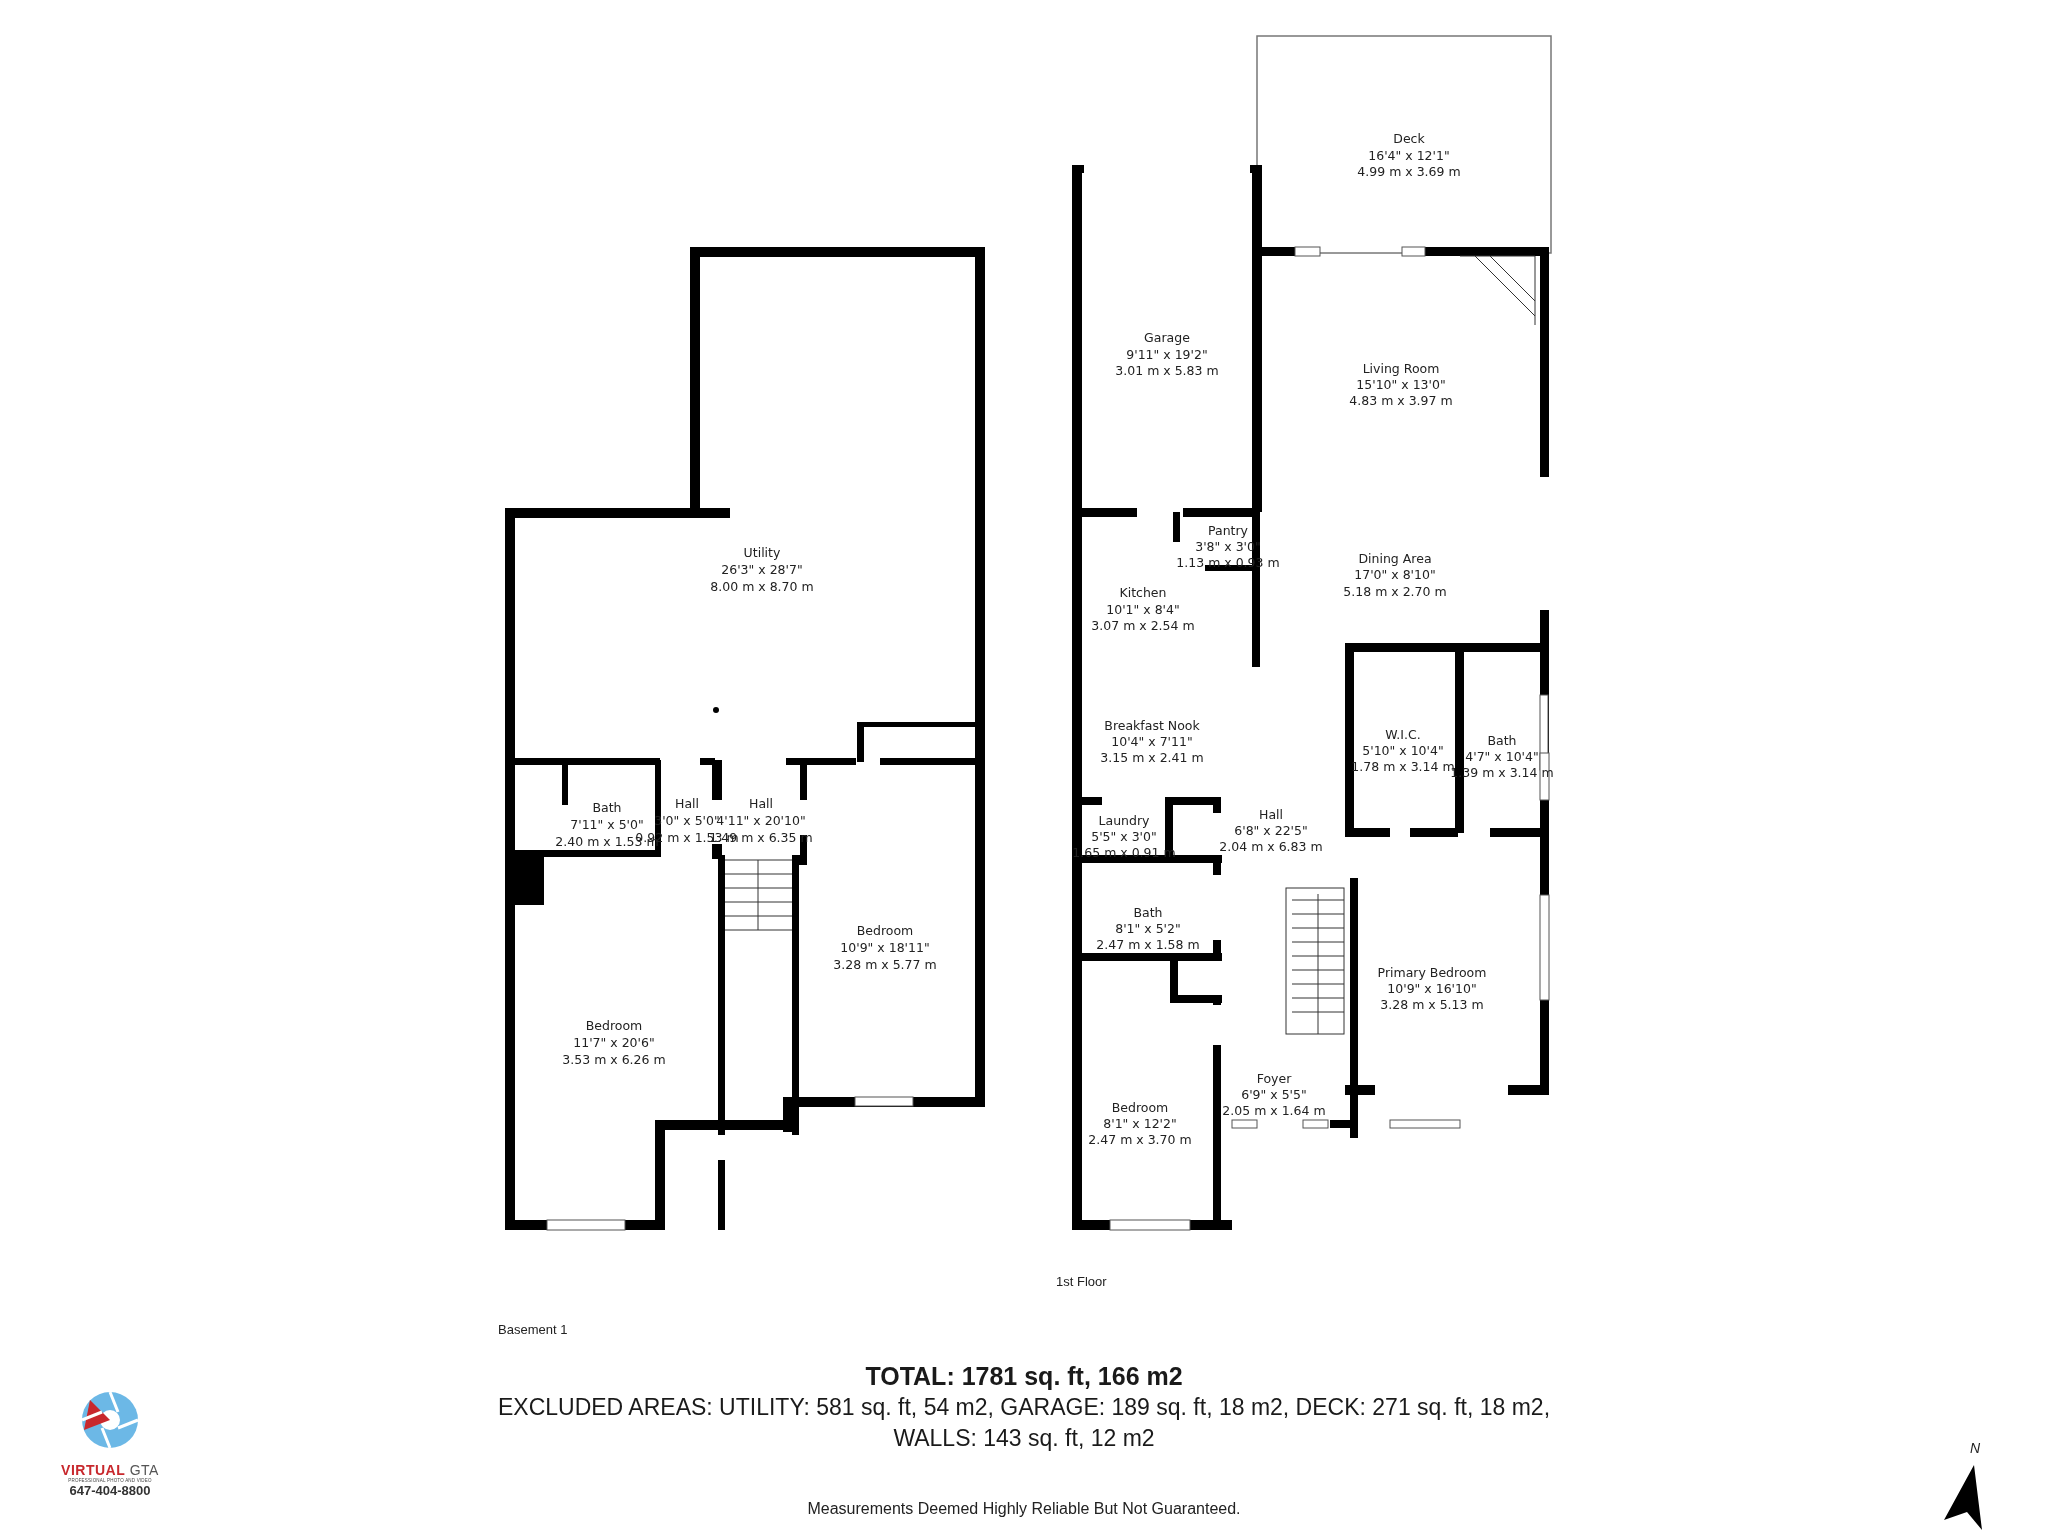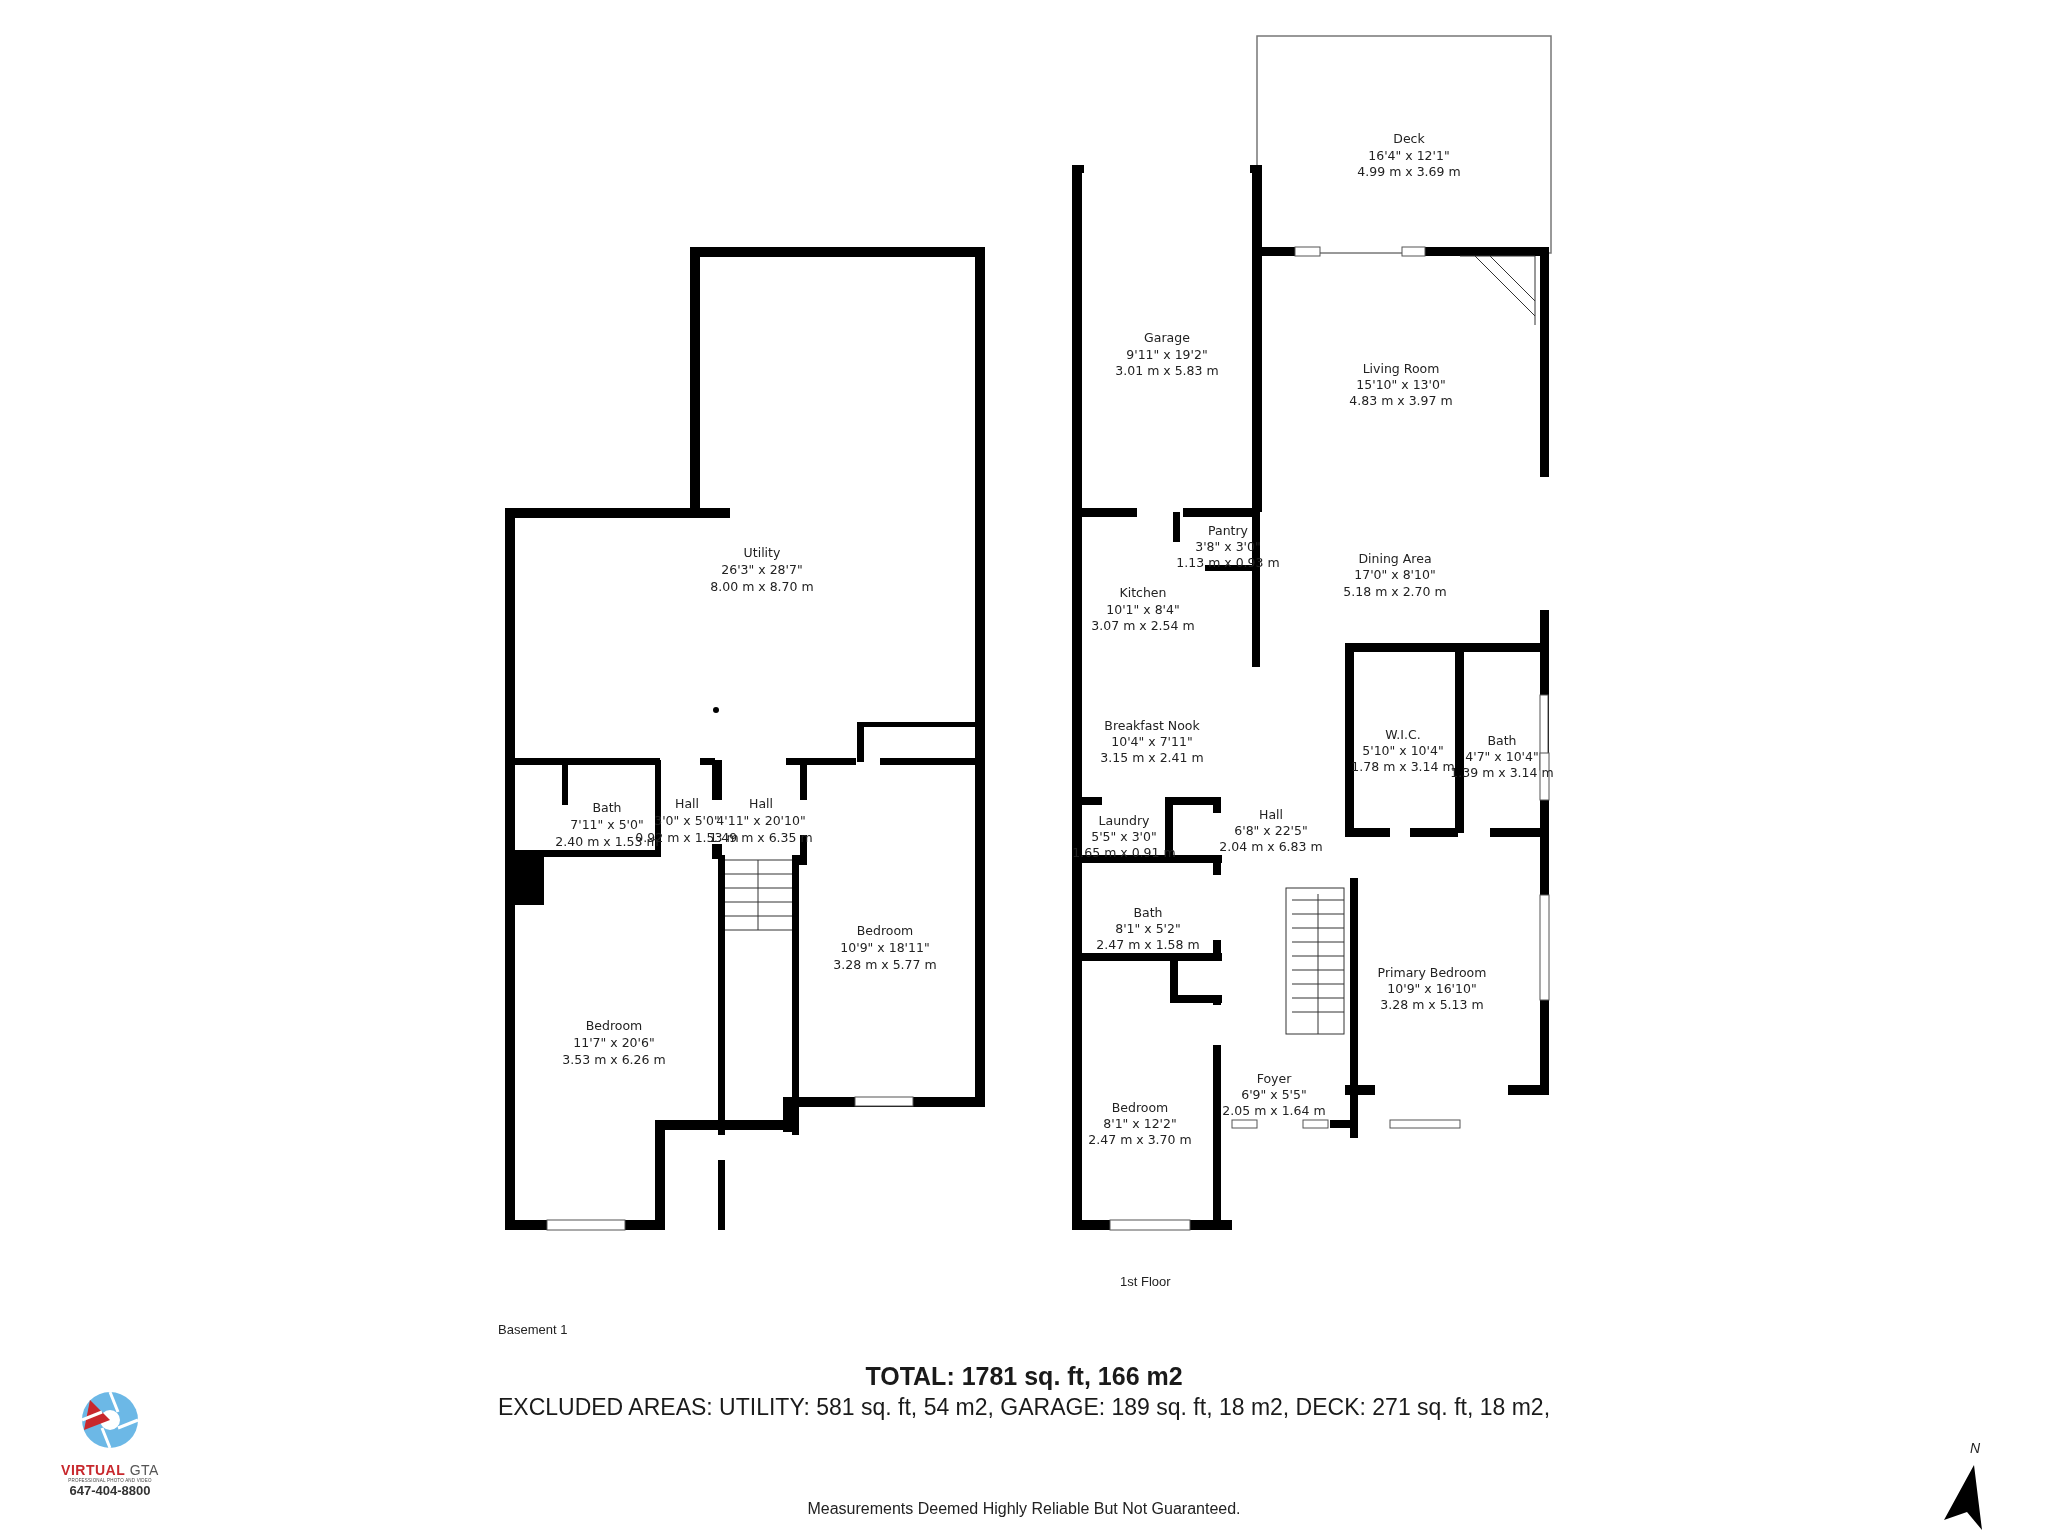--- a/index.html
+++ b/index.html
@@ -237,25 +237,26 @@
     <text class="room-label" x="1140" y="1128">8'1" x 12'2"</text>
     <text class="room-label" x="1140" y="1144">2.47 m x 3.70 m</text>
 
     <text class="room-label" x="1274" y="1083">Foyer</text>
     <text class="room-label" x="1274" y="1099">6'9" x 5'5"</text>
     <text class="room-label" x="1274" y="1115">2.05 m x 1.64 m</text>
   </g>
 </svg>
 
 <div class="floor-label" style="left:498px; top:1274px;margin-top:48px;">Basement 1</div>
-<div class="floor-label" style="left:1120px; top:1274px;">1st Floor</div>
+<div class="floor-label" style="left:1056px; top:1274px;">1st Floor</div>
 
 <div class="summary" style="top:1360px;">
   <div class="total" style="font-size:25px;font-weight:bold;line-height:32px;">TOTAL: 1781 sq. ft, 166 m2</div>
   <div class="sum-line">EXCLUDED AREAS: UTILITY: 581 sq. ft, 54 m2, GARAGE: 189 sq. ft, 18 m2, DECK: 271 sq. ft, 18 m2,</div>
+  <div class="sum-line">WALLS: 143 sq. ft, 12 m2</div>
 </div>
 <div class="disclaimer">Measurements Deemed Highly Reliable But Not Guaranteed.</div>
 
 <div class="logo">
   <svg width="60" height="60" viewBox="0 0 60 60">
     <circle cx="30" cy="30" r="28" fill="#6cb8e6"></circle>
     <circle cx="30" cy="30" r="10" fill="#ffffff"></circle>
     <path d="M30 30 L10 10 L4 40 Z" fill="#c8282d"></path>
     <line x1="30" y1="2" x2="38" y2="22" stroke="#fff" stroke-width="3"></line>
     <line x1="58" y1="30" x2="38" y2="38" stroke="#fff" stroke-width="3"></line>

